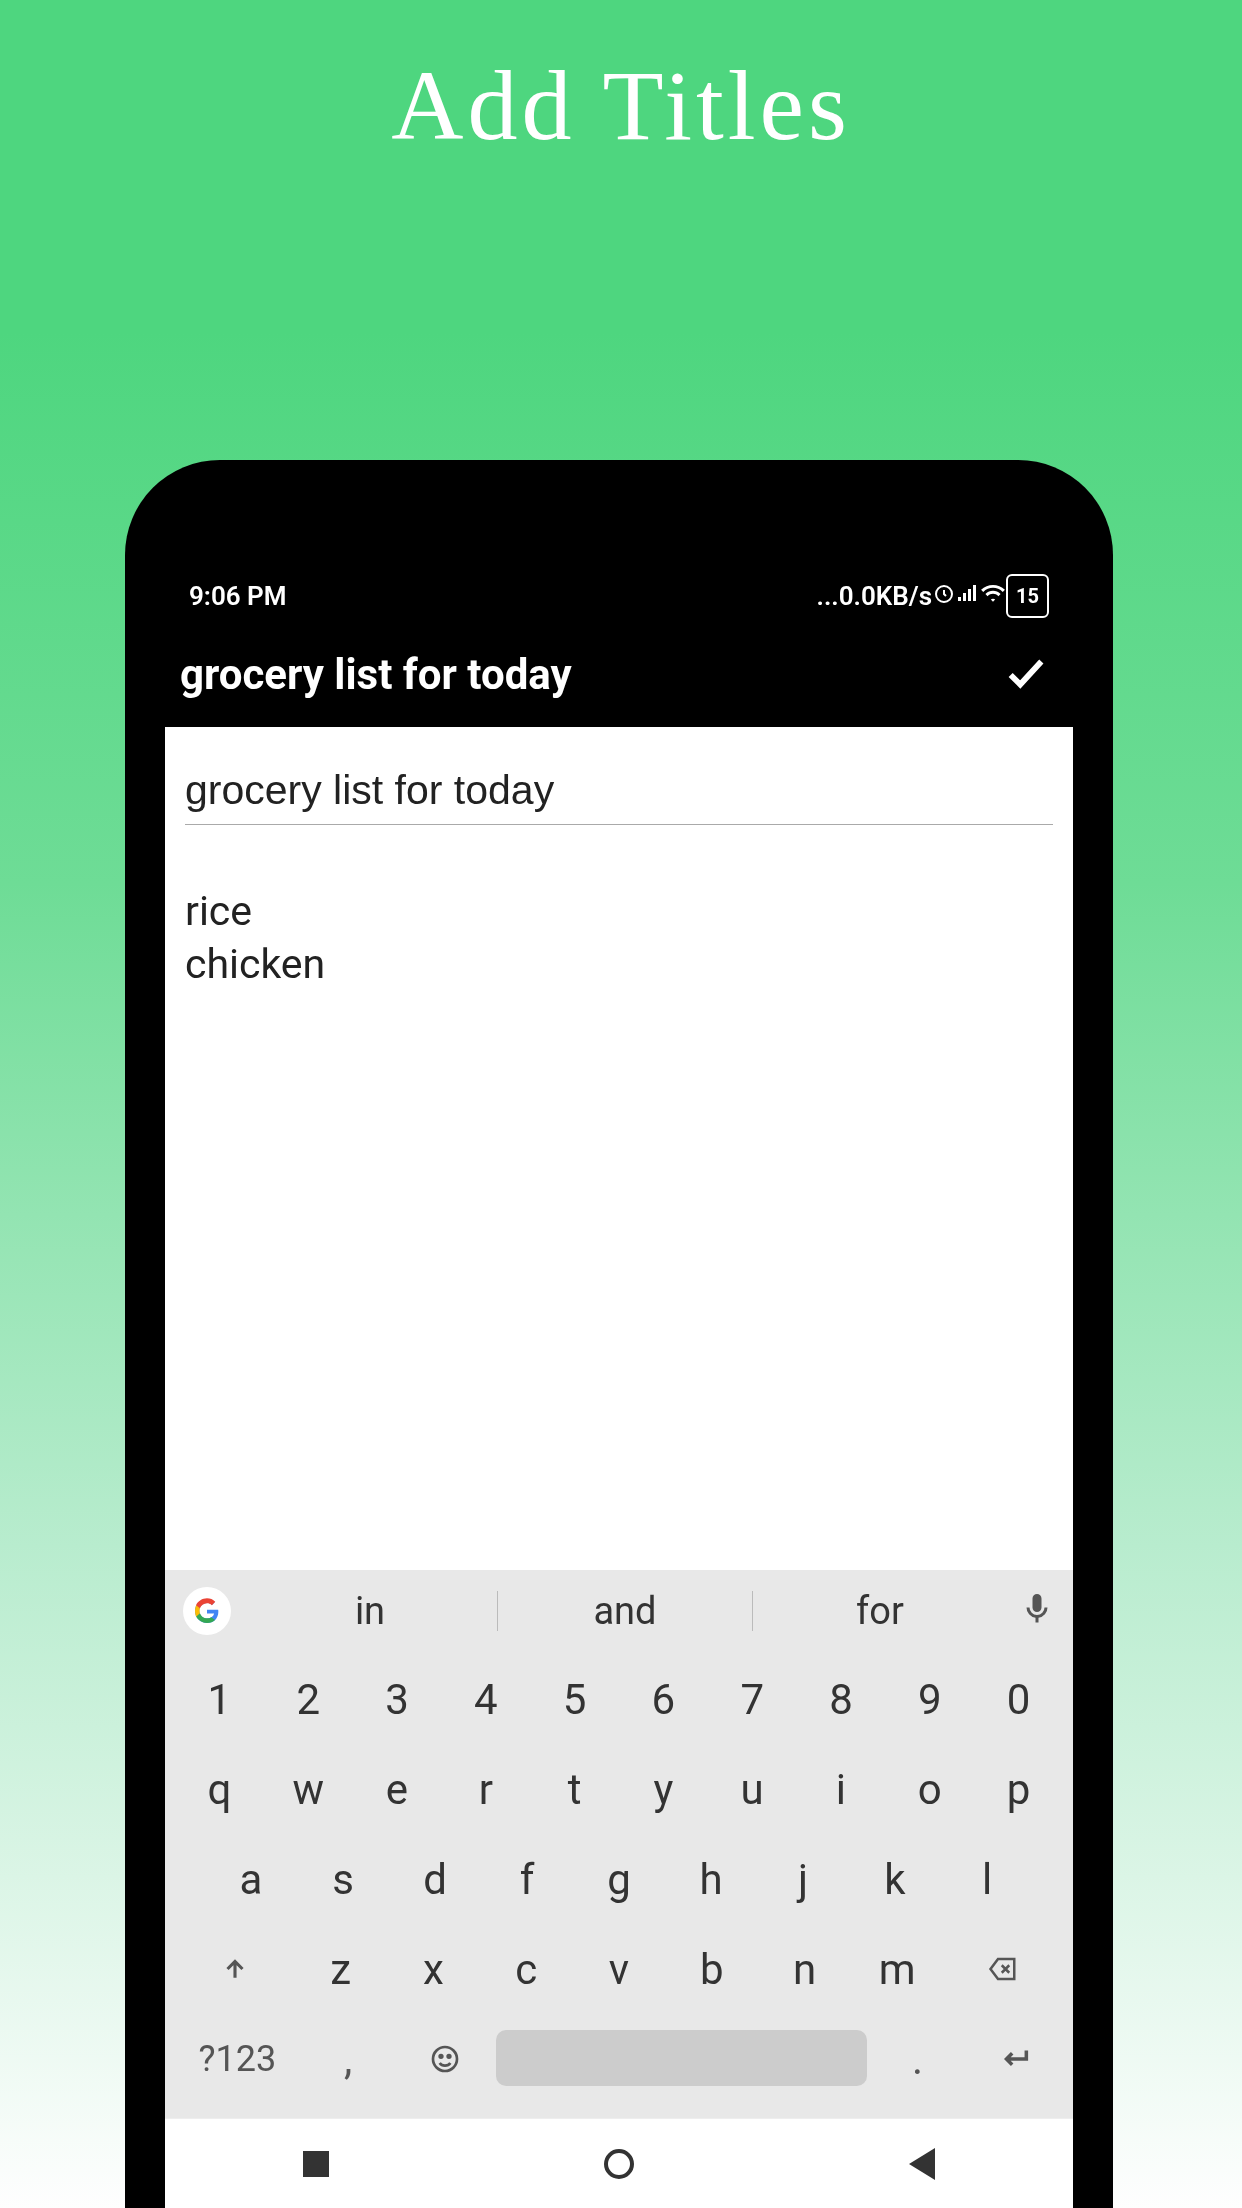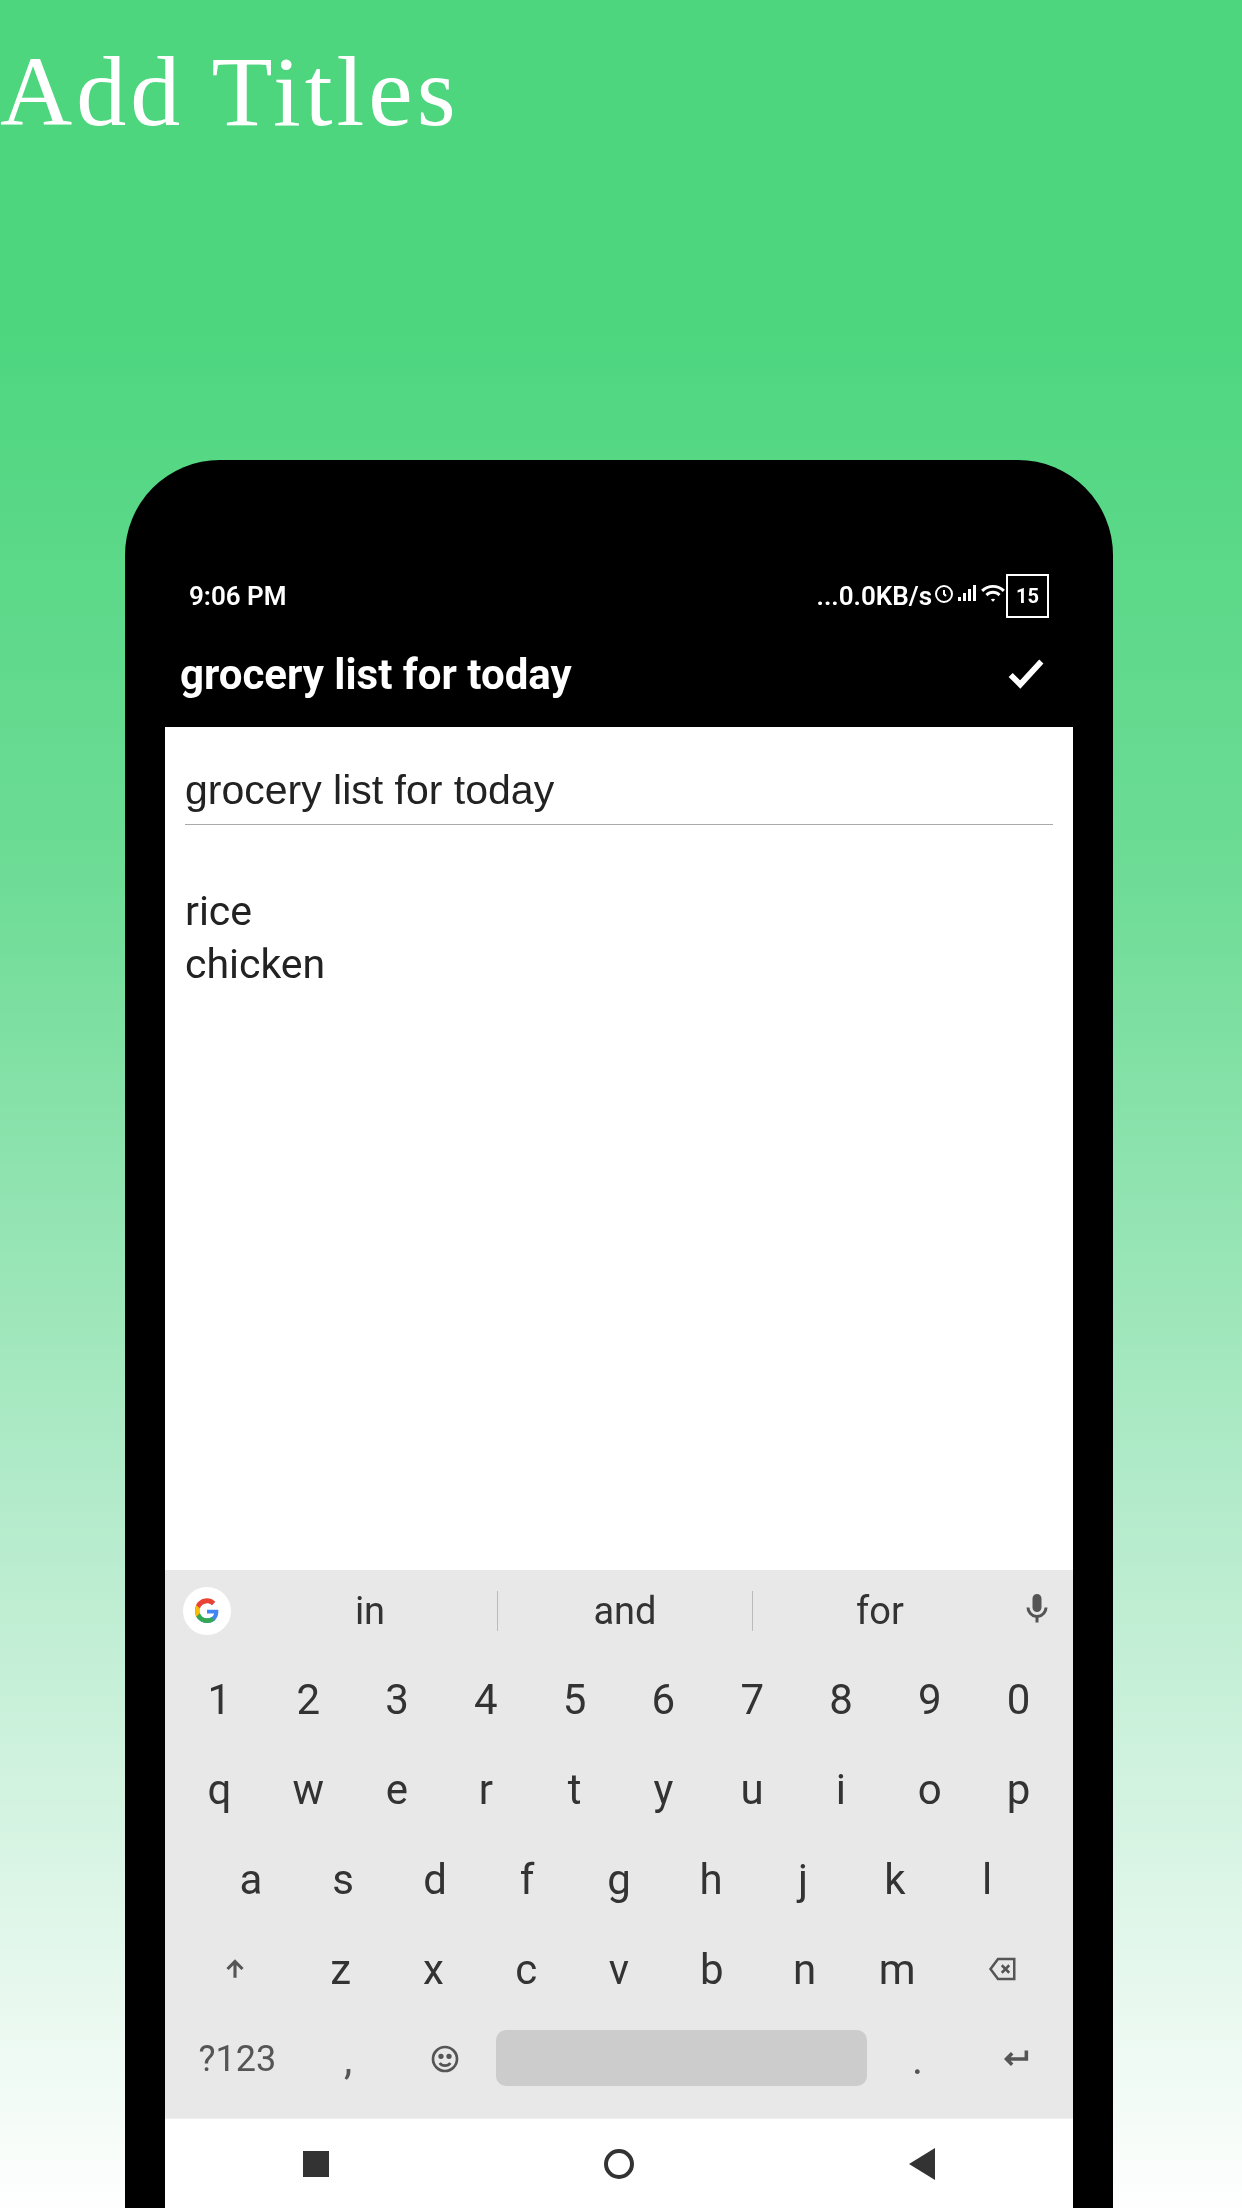--- a/index.html
+++ b/index.html
@@ -5,25 +5,26 @@
     * { margin: 0; padding: 0; box-sizing: border-box; }
     body {
       width: 1242px;
       height: 2208px;
       background: linear-gradient(to bottom, #4ed67f 0%, #4ed67f 15%, #6edc96 40%, #b8ecce 70%, #fefefe 100%);
       font-family: -apple-system, BlinkMacSystemFont, "Segoe UI", Roboto, sans-serif;
       position: relative;
       overflow: hidden;
     }
     .promo-title {
+      text-align: center;
       color: white;
       font-size: 100px;
       font-weight: 400;
       font-family: "Comic Sans MS", cursive;
-      padding-top: 34px;
+      padding-top: 48px;
       letter-spacing: 4px;
     }
     .phone-frame {
       position: absolute;
       left: 125px;
       top: 460px;
       width: 988px;
       height: 1748px;
       background: #000;
       border-radius: 95px 95px 0 0;
@@ -45,21 +46,21 @@
       align-items: center;
       justify-content: space-between;
       padding: 0 24px;
       font-size: 26px;
       font-weight: 600;
     }
     .status-left { display: flex; align-items: center; }
     .status-right { display: flex; align-items: center; }
     .battery-badge {
       border: 2px solid #fff;
-      border-radius: 0;
+      border-radius: 6px;
       padding: 8px 8px;
       font-size: 20px;
       font-weight: 700;
     }
     .app-header {
       background: #000;
       color: #fff;
       height: 105px;
       display: flex;
       align-items: center;

